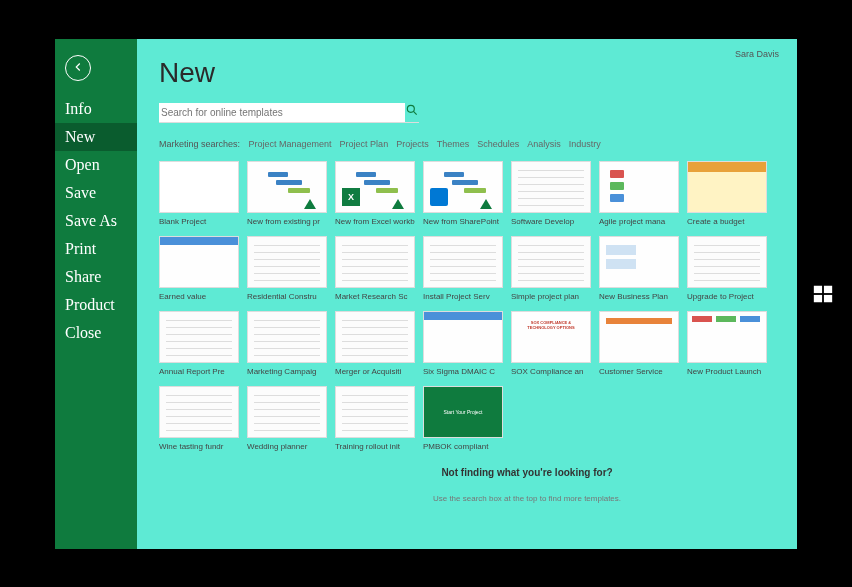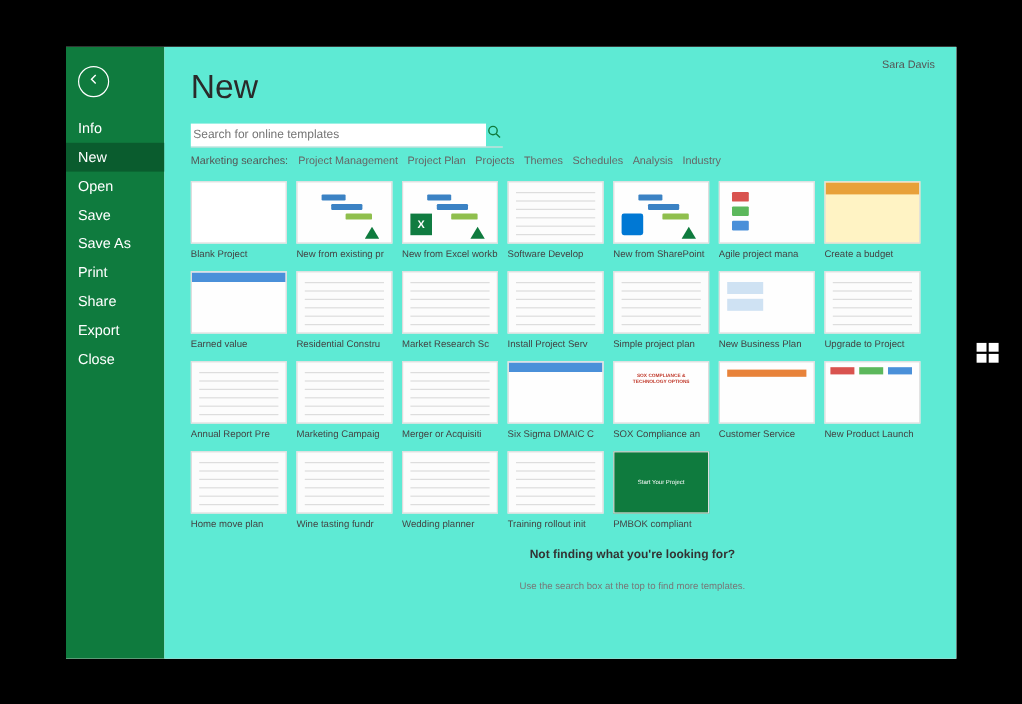--- a/index.html
+++ b/index.html
@@ -55,21 +55,22 @@
   margin: 6px 0 14px 10px;
   display: flex;
   align-items: center;
   justify-content: center;
   cursor: pointer;
 }
 .back-btn svg { width: 14px; height: 14px; }
 .nav-item {
   padding: 5px 10px;
   cursor: pointer;
-  font-size: 12px;
+  font-size: 16px;
+  font-family: Liberation Serif, serif;
 }
 .nav-item.active {
   background: #0a5c2e;
 }
 .nav-sep { height: 14px; }
 .main {
   flex: 1;
   background: #5eead4;
   padding: 18px 22px 10px 22px;
   overflow-y: auto;
@@ -87,21 +88,21 @@
   font-size: 28px;
   font-weight: 300;
   color: #2a2a2a;
   margin-bottom: 14px;
 }
 .search-row {
   display: flex;
   align-items: center;
   border-bottom: 1px solid #ddd;
   width: 260px;
-  margin-bottom: 6px;
+  margin-bottom: 16px;
 }
 .search-input {
   border: none;
   outline: none;
   font-size: 10px;
   padding: 4px 2px;
   flex: 1;
   color: #888;
 }
 .search-icon { width: 14px; height: 14px; color: #0f7b3e; }
@@ -191,21 +192,21 @@
         </span>
       </div>
       <div id="nav-primary">
           <div class="nav-item">Info</div>
           <div class="nav-item active">New</div>
           <div class="nav-item">Open</div>
           <div class="nav-item">Save</div>
           <div class="nav-item">Save As</div>
           <div class="nav-item">Print</div>
           <div class="nav-item">Share</div>
-          <div class="nav-item">Export</div>
+          <div class="nav-item">Product</div>
           <div class="nav-item">Close</div>
         </div>
       <div class="nav-sep"></div>
     </div>
 
     <div class="main">
       <div class="userinfo">Sara Davis</div>
       <div class="page-title">New</div>
 
       <div class="search-row">
@@ -241,41 +242,41 @@
             <div class="thumb t-gantt t-excel">
               <div class="bar bar1"></div>
               <div class="bar bar2"></div>
               <div class="bar bar3"></div>
               <div class="arrow"></div>
               <div class="xl">X</div>
             </div>
             <div class="tlabel">New from Excel workb</div>
           </div>
           <div class="tile">
-            <div class="thumb t-doc">
-              <div class="line" style="top:8px"></div>
-              <div class="line" style="top:15px"></div>
-              <div class="line" style="top:22px"></div>
-              <div class="line" style="top:29px"></div>
-              <div class="line" style="top:36px"></div>
-              <div class="line" style="top:43px"></div>
-            </div>
-            <div class="tlabel">Software Develop</div>
-          </div>
-          <div class="tile">
             <div class="thumb t-gantt t-sp">
               <div class="bar bar1"></div>
               <div class="bar bar2"></div>
               <div class="bar bar3"></div>
               <div class="arrow"></div>
               <div class="sp"></div>
             </div>
             <div class="tlabel">New from SharePoint</div>
           </div>
           <div class="tile">
+            <div class="thumb t-doc">
+              <div class="line" style="top:8px"></div>
+              <div class="line" style="top:15px"></div>
+              <div class="line" style="top:22px"></div>
+              <div class="line" style="top:29px"></div>
+              <div class="line" style="top:36px"></div>
+              <div class="line" style="top:43px"></div>
+            </div>
+            <div class="tlabel">Software Develop</div>
+          </div>
+          <div class="tile">
             <div class="thumb t-agile">
               <div class="bar b1"></div>
               <div class="bar b2"></div>
               <div class="bar b3"></div>
             </div>
             <div class="tlabel">Agile project mana</div>
           </div>
           <div class="tile">
             <div class="thumb t-budget">
               <div class="hdr"></div>
@@ -401,31 +402,20 @@
             </div>
             <div class="tlabel">Customer Service</div>
           </div>
           <div class="tile">
             <div class="thumb t-colorful">
               <div class="s1"></div>
               <div class="s2"></div>
               <div class="s3"></div>
             </div>
             <div class="tlabel">New Product Launch</div>
-          </div>
-          <div class="tile">
-            <div class="thumb t-doc">
-              <div class="line" style="top:8px"></div>
-              <div class="line" style="top:15px"></div>
-              <div class="line" style="top:22px"></div>
-              <div class="line" style="top:29px"></div>
-              <div class="line" style="top:36px"></div>
-              <div class="line" style="top:43px"></div>
-            </div>
-            <div class="tlabel">Home move plan</div>
           </div>
           <div class="tile">
             <div class="thumb t-doc">
               <div class="line" style="top:8px"></div>
               <div class="line" style="top:15px"></div>
               <div class="line" style="top:22px"></div>
               <div class="line" style="top:29px"></div>
               <div class="line" style="top:36px"></div>
               <div class="line" style="top:43px"></div>
             </div>

